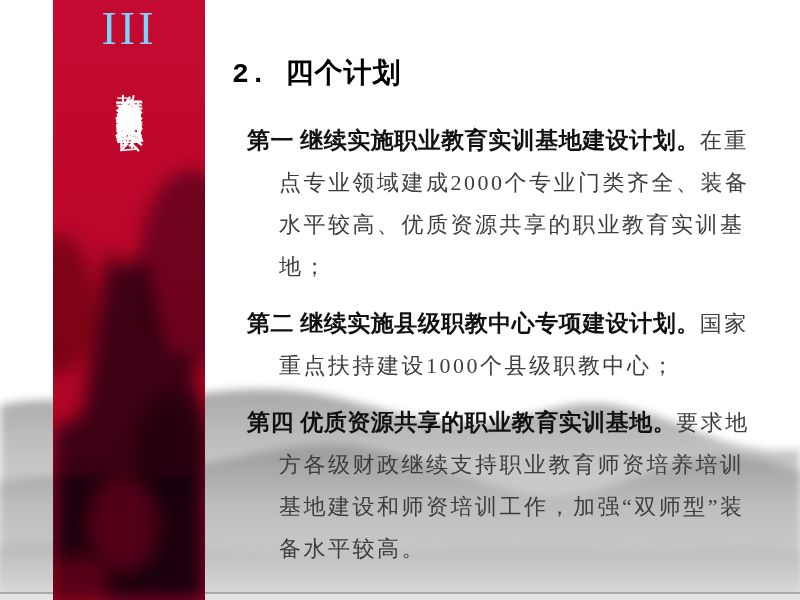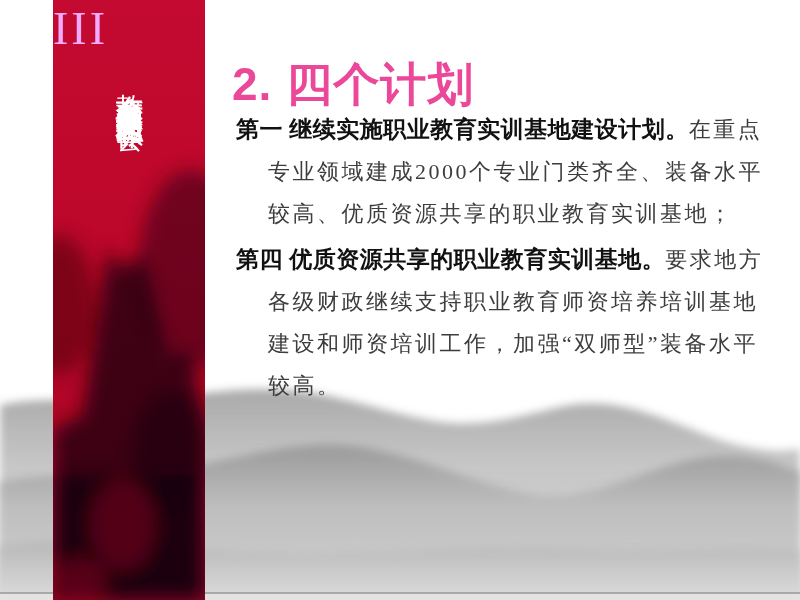--- a/index.html
+++ b/index.html
@@ -12,37 +12,37 @@
   .bg-mountains{position:absolute;left:0;top:0;width:800px;height:600px;z-index:0;}
   .bottom-rule{position:absolute;left:0;top:592px;width:800px;height:2px;
     background:rgba(110,110,110,.45);z-index:1;}
   .bottom-light{position:absolute;left:0;top:594px;width:800px;height:6px;
     background:#e3e3e3;z-index:1;}
   
   .banner{position:absolute;left:53px;top:0;width:152px;height:600px;z-index:2;
     background:#c00a2e;overflow:hidden;}
   .banner svg{position:absolute;left:0;top:0;}
   .banner-numeral{
-    position:absolute;left:0;top:2px;width:100%;text-align:left;
-    color:#f0abfc;font-family:"Liberation Serif",serif;
+    position:absolute;left:0;top:2px;width:100%;text-align:center;
+    color:#7dd3fc;font-family:"Liberation Serif",serif;
     font-size:46px;line-height:54px;letter-spacing:3px;z-index:3;}
   .banner-vtitle{
     position:absolute;left:50%;transform:translateX(-50%);top:72px;z-index:3;
     writing-mode:vertical-rl;text-orientation:upright;
     color:#ffffff;font-family:"Liberation Sans",sans-serif;
     font-size:28px;line-height:1;letter-spacing:2px;white-space:nowrap;}
   
   .content{position:absolute;left:232px;top:0;width:540px;z-index:3;color:#1a1a1a;}
   .slide-title{
     position:absolute;left:0;top:54px;margin:0;
-    font-family:Liberation Sans, sans-serif;font-size:46px;font-weight:700;
-    letter-spacing:1px;color:#ec4899;white-space:nowrap;}
+    font-family:Liberation Mono, monospace;font-size:28px;font-weight:700;
+    letter-spacing:1px;color:#000000;white-space:nowrap;}
   .plans{position:absolute;left:0;top:106px;width:540px;
     font-family:"Liberation Serif",serif;line-height:40px;}
-  .plan{margin:4px;padding-left:32px;text-indent:-32px;}
+  .plan{margin:15px;padding-left:32px;text-indent:-32px;}
   .plan-lead{font-weight:700;font-size:23px;color:#111111;letter-spacing:.5px;}
   .plan-body{font-weight:400;font-size:22px;color:#3d3d3d;letter-spacing:2.5px;}
 </style>
 </head>
 <body>
 
 <div class="bg-mountains">
   <svg width="800" height="600" viewBox="0 0 800 600" preserveAspectRatio="none" aria-hidden="true">
     <defs>
       <filter id="soft" x="-20%" y="-20%" width="140%" height="140%">
@@ -95,15 +95,16 @@
     </g>
   </svg>
   <div class="banner-numeral">III</div>
   <div class="banner-vtitle">教育改革与发展纲要及全国职教作会</div>
 </div>
 
 <div class="content">
   <h1 class="slide-title">2. 四个计划</h1>
   <div class="plans">
     <p class="plan"><span class="plan-lead">第一 继续实施职业教育实训基地建设计划。</span><span class="plan-body">在重点专业领域建成2000个专业门类齐全、装备水平较高、优质资源共享的职业教育实训基地；</span></p>
+    <p class="plan"><span class="plan-lead">第二 继续实施县级职教中心专项建设计划。</span><span class="plan-body">国家重点扶持建设1000个县级职教中心；</span></p>
     <p class="plan"><span class="plan-lead">第四 优质资源共享的职业教育实训基地。</span><span class="plan-body">要求地方各级财政继续支持职业教育师资培养培训基地建设和师资培训工作，加强“双师型”装备水平较高。</span></p>
   </div>
 </div>
 
 </body></html>

